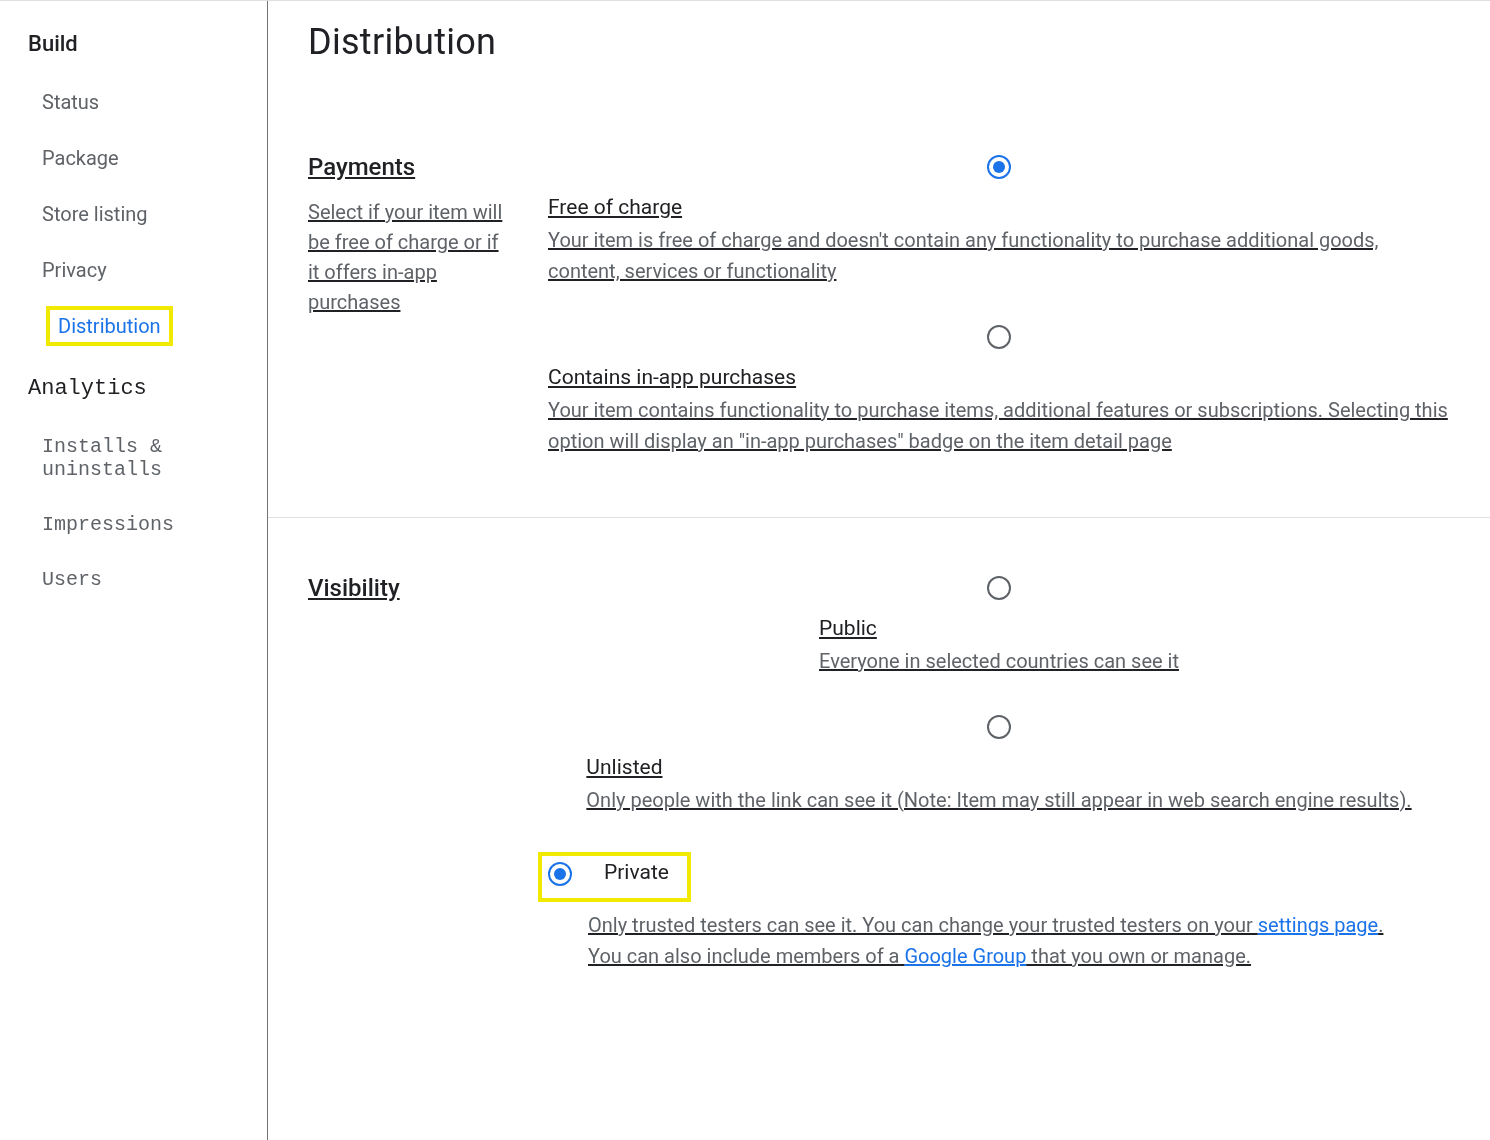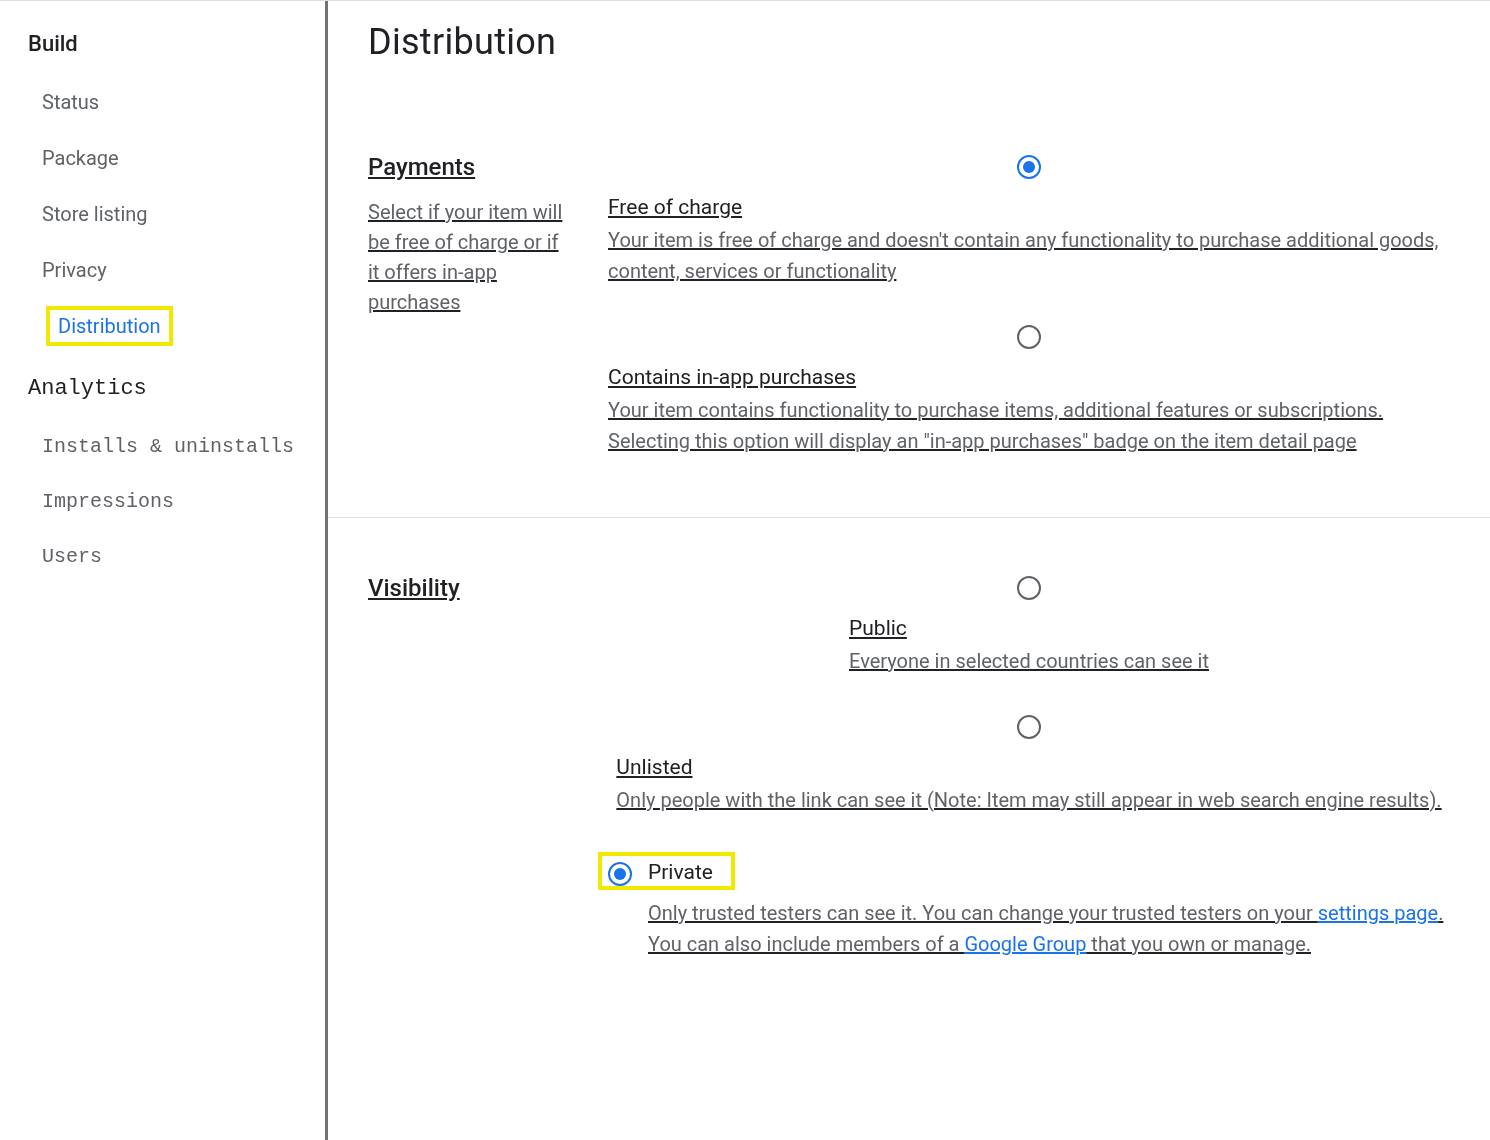--- a/index.html
+++ b/index.html
@@ -11,22 +11,22 @@
       font-family: 'Google Sans', Roboto, Arial, sans-serif;
       background: #fff;
       color: #202124;
       display: flex;
       width: 1490px;
       height: 1140px;
       overflow: hidden;
       border-top: 1px solid #e0e0e0;
     }
     .sidebar {
-      width: 328px;
-      border-right: 3px solid #737373;
+      width: 268px;
+      border-right: 1px solid #737373;
       padding: 20px 0;
       flex-shrink: 0;
     }
     .sidebar-section-header {
       font-size: 22px;
       font-weight: 500;
       color: #202124;
       padding: 10px 30px 18px 28px;
     }
     .sidebar-item {
@@ -147,22 +147,22 @@
     }
     .radio-description a {
       color: #1a73e8;
       text-decoration: underline;
       cursor: pointer;
     }
     .radio-highlight {
       border: 4px solid #f2e900;
       display: inline-flex;
       align-items: flex-start;
-      gap: 16px;
-      padding: 4px 18px 0 6px;
+      gap: 32px;
+      padding: 4px 18px 12px 6px;
       margin-left: -10px;
       margin-bottom: 8px;
     }
     .radio-highlight .radio-circle {
       margin-top: 2px;
     }
   </style>
 </head>
 <body>
 

